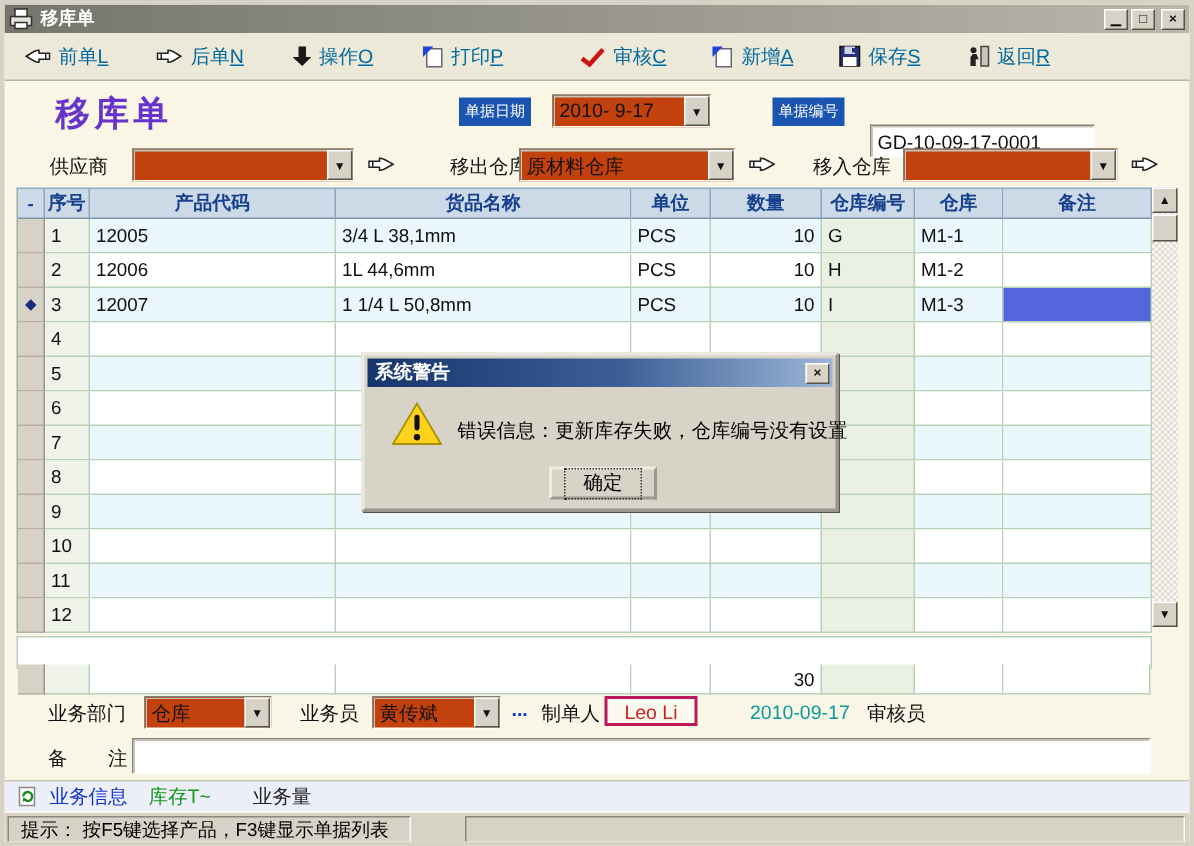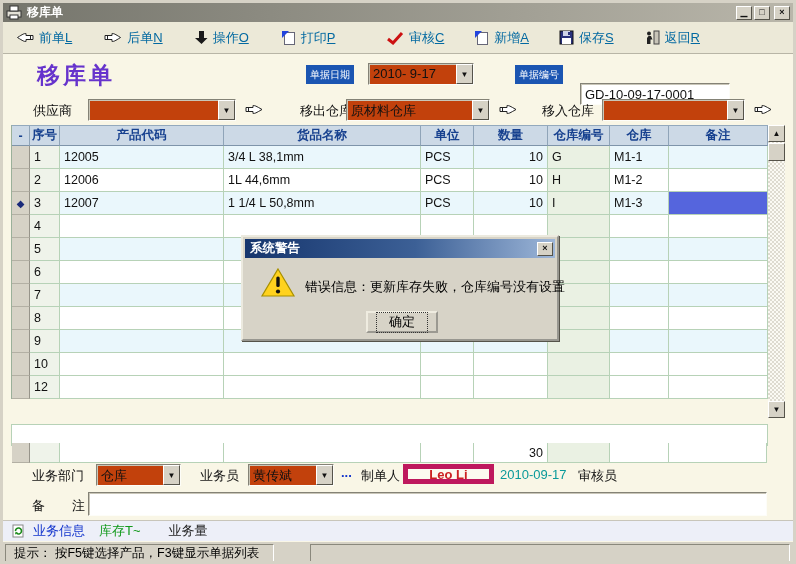--- a/index.html
+++ b/index.html
@@ -90,22 +90,22 @@
     font-weight:bold; line-height:11px; text-align:center; }
   .dlg-icon { position:absolute; left:17px; top:30px; }
   .dlg-msg { position:absolute; left:62px; top:41px; font-size:13px; color:#000; white-space:nowrap; }
   .dlg-ok { position:absolute; left:123px; top:74px; width:72px; height:22px; background:#d7d3c7;
     border:2px outset #efece0; font-size:13px; color:#000; display:flex; align-items:center;
     justify-content:center; }
   .dlg-ok .inner { border:1px dotted #333; padding:0 12px 1px 12px; }
 
   
   .footrow { position:absolute; left:0; width:790px; font-size:13px; }
-  .makerbox { position:absolute; left:400px; top:1px; width:91px; height:20px;
-    border:5px solid #be185d; color:#cc2222; font-weight:bold; font-size:13px;
+  .makerbox { position:absolute; left:400px; top:1px; width:62px; height:20px;
+    border:2px solid #be185d; color:#cc2222; font-weight:normal; font-size:13px;
     display:flex; align-items:center; justify-content:center; background:#fcfaf0; }
   .teal { color:#0a9a9a; }
   .dots { color:#1133cc; font-weight:bold; }
   .tabsrow { position:absolute; left:0; top:517px; width:790px; height:21px; background:#edeff8;
     display:flex; align-items:center; font-size:13px; border-top:1px solid #c8c5ba; }
   .tablink { margin-left:8px; }
   .statusbar { position:absolute; left:0; top:539px; width:790px; height:22px; background:#d6d2c6; }
   .spanel { position:absolute; top:2px; height:18px; border:1px solid;
     border-color:#8a887c #fff #fff #8a887c; font-size:12.5px; color:#000;
     display:flex; align-items:center; padding-left:8px; white-space:nowrap; }
@@ -376,20 +376,31 @@
       <div class="cell c-gut"></div>
         <div class="cell c-no">10</div>
         <div class="cell c-code"></div>
         <div class="cell c-name"></div>
         <div class="cell c-unit"></div>
         <div class="cell c-qty"></div>
         <div class="cell c-whc"></div>
         <div class="cell c-wh"></div>
         <div class="cell c-rem"></div>
     </div>
+    <div class="grow alt">
+      <div class="cell c-gut"></div>
+        <div class="cell c-no">11</div>
+        <div class="cell c-code"></div>
+        <div class="cell c-name"></div>
+        <div class="cell c-unit"></div>
+        <div class="cell c-qty"></div>
+        <div class="cell c-whc"></div>
+        <div class="cell c-wh"></div>
+        <div class="cell c-rem"></div>
+    </div>
     <div class="grow">
       <div class="cell c-gut"></div>
         <div class="cell c-no">12</div>
         <div class="cell c-code"></div>
         <div class="cell c-name"></div>
         <div class="cell c-unit"></div>
         <div class="cell c-qty"></div>
         <div class="cell c-whc"></div>
         <div class="cell c-wh"></div>
         <div class="cell c-rem"></div>

